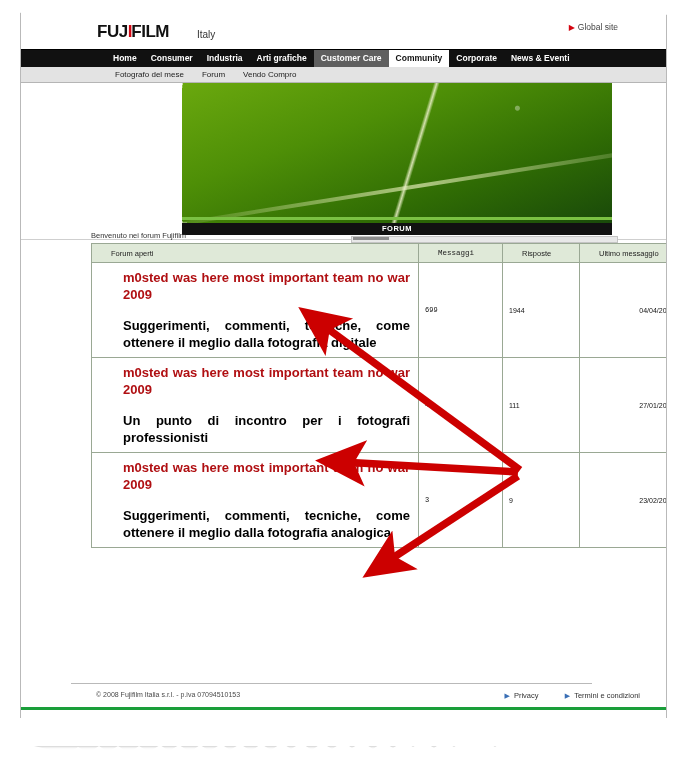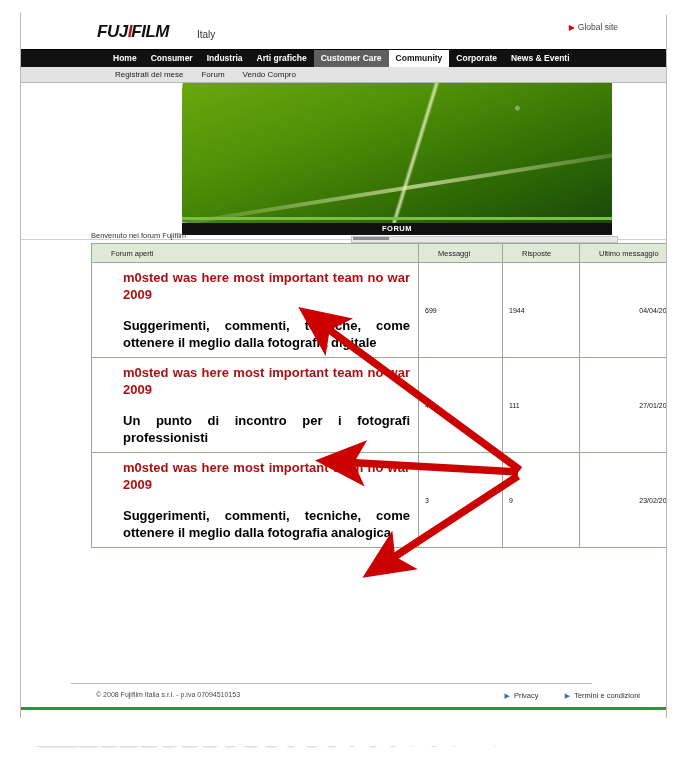--- a/index.html
+++ b/index.html
@@ -50,21 +50,20 @@
   }
   .logo {
     position: absolute;
     left: 76px;
     top: 14px;
     font-family: "Liberation Sans", sans-serif;
     font-weight: bold;
     font-size: 17px;
     letter-spacing: -0.5px;
     color: #111111;
-    font-style: italic;
   }
   .logo .dots {
     color: #d40511;
     letter-spacing: -1px;
   }
   .country {
     position: absolute;
     left: 176px;
     top: 21px;
     font-size: 10px;
@@ -307,21 +306,21 @@
     text-align: left;
     padding: 3px 19px;
     height: 12px;
   }
   .ftable td {
     border: 1px solid #9aa894;
     vertical-align: middle;
     padding: 6px 6px;
   }
   .col-topic { width: 288px; }
-  .col-msg { width: 45px; }
+  .col-msg { width: 45px; font-family: Liberation Mono, monospace; }
   .col-rep { width: 38px; }
   .col-last { width: 148px; }
   .t-red {
     color: #b00f12;
     font-size: 13px;
     font-weight: bold;
     line-height: 17px;
     text-align: justify;
     margin: 0 0 14px 0;
     padding-left: 25px;
@@ -412,21 +411,21 @@
         <div class="navitem">Arti grafiche</div>
         <div class="navitem grey">Customer Care</div>
         <div class="navitem sel">Community</div>
         <div class="navitem">Corporate</div>
         <div class="navitem">News &amp; Eventi</div>
       </div>
     </div>
 
     <div class="subnav">
       <div class="subitems">
-        <div class="subitem">Registrati del mese</div>
+        <div class="subitem">Fotografo del mese</div>
         <div class="subitem">Forum</div>
         <div class="subitem">Vendo Compro</div>
       </div>
     </div>
 
     <div class="heroband">
       <div class="leafimg"></div>
       <div class="greenline"></div>
       <div class="forumcaption">FORUM</div>
       <div class="scrollstrip"></div>

